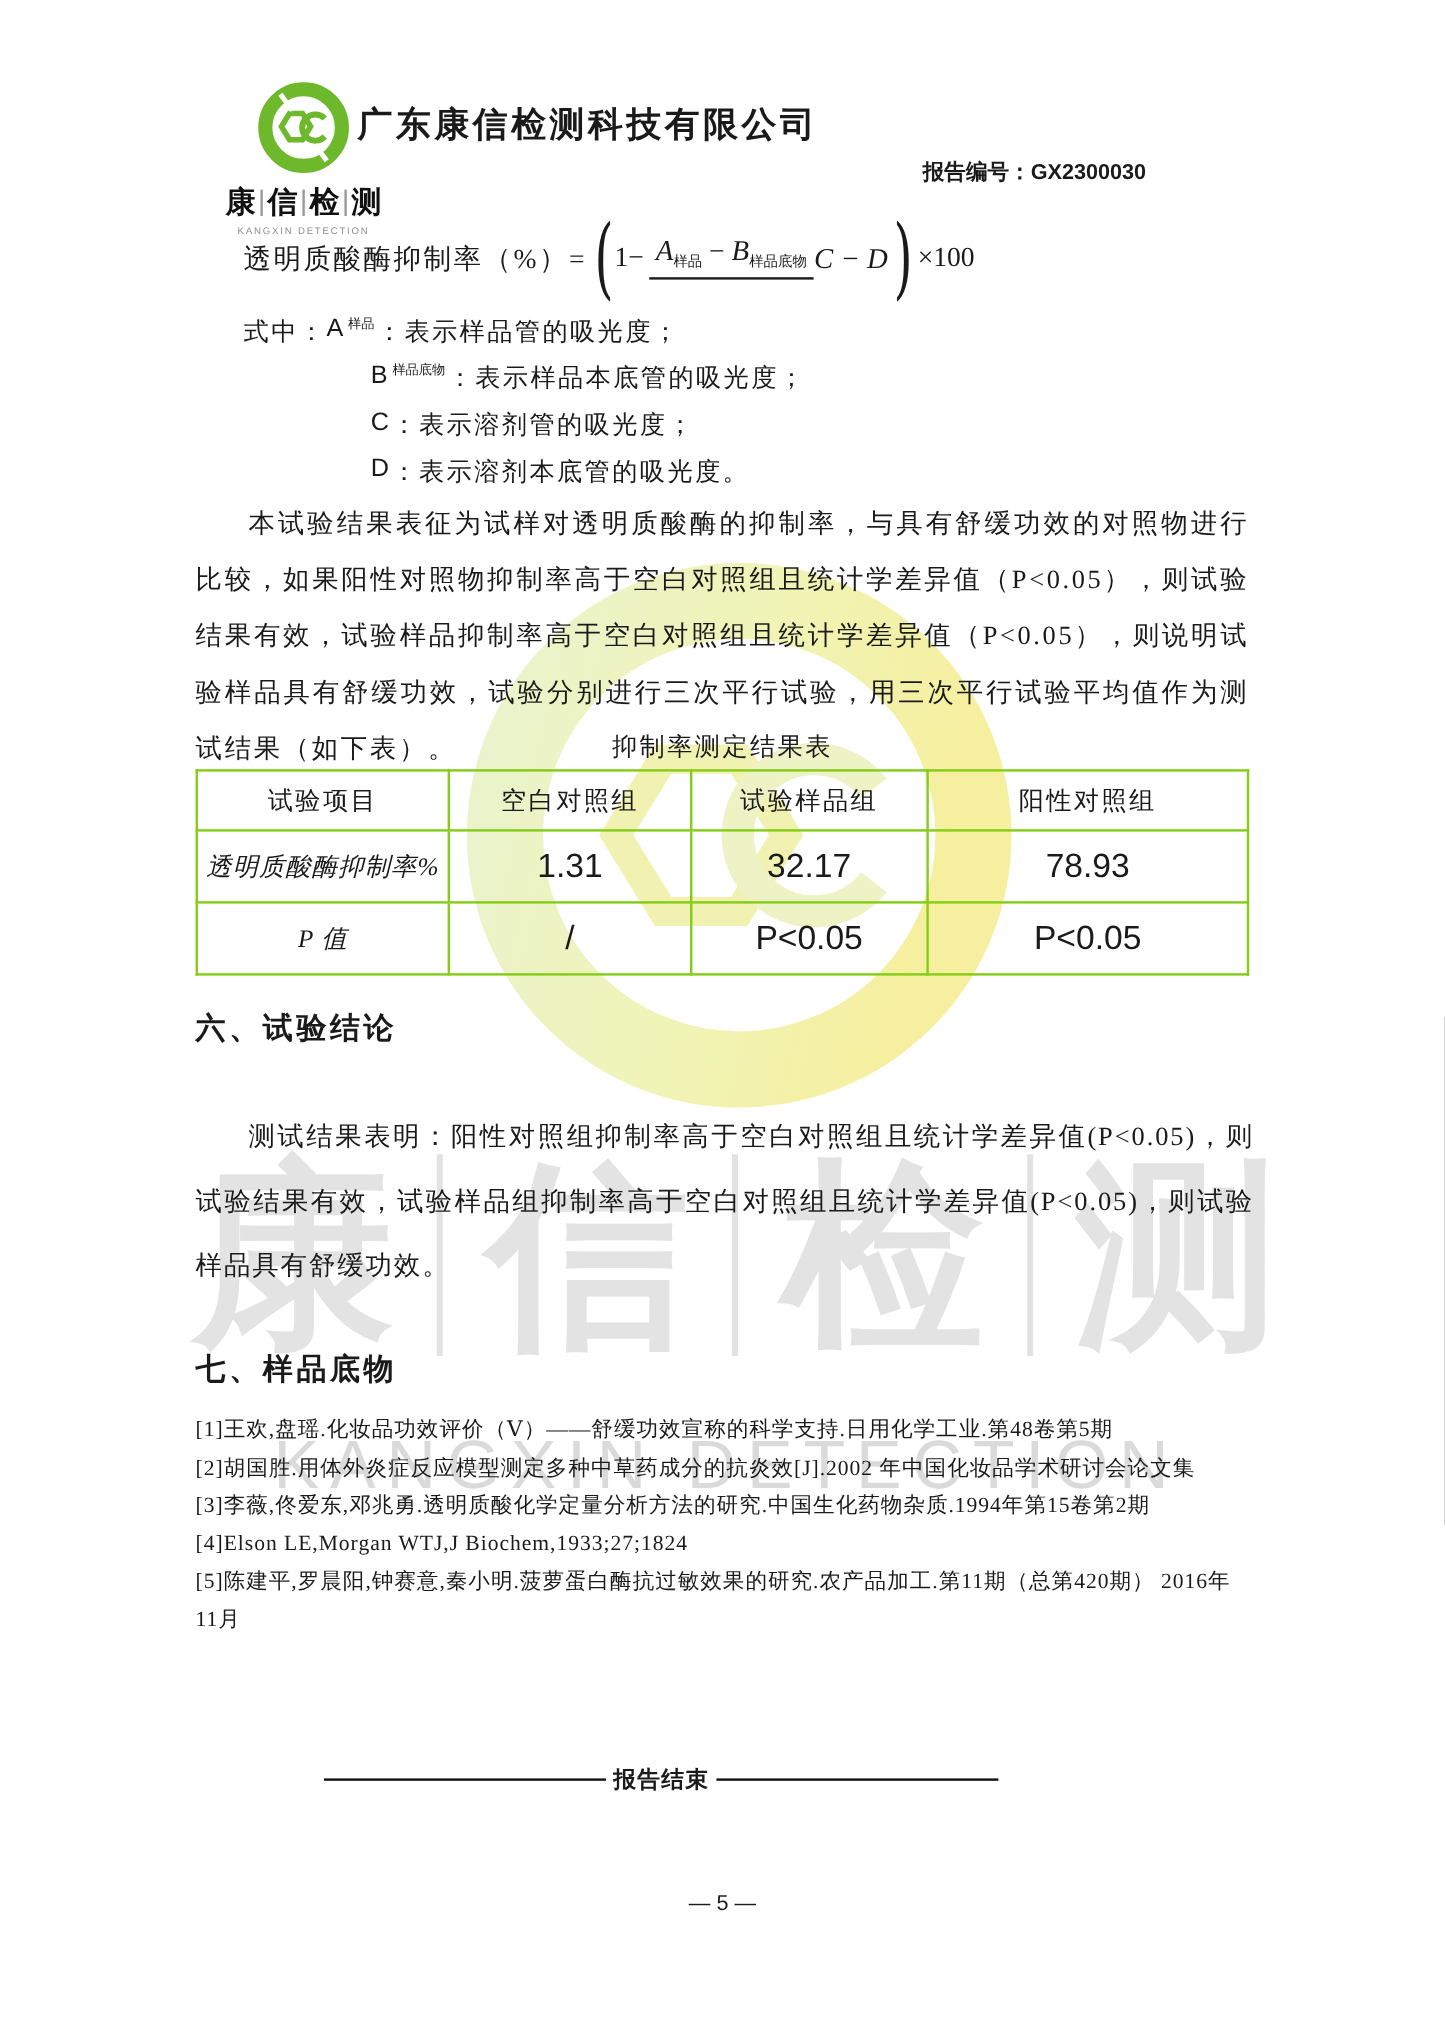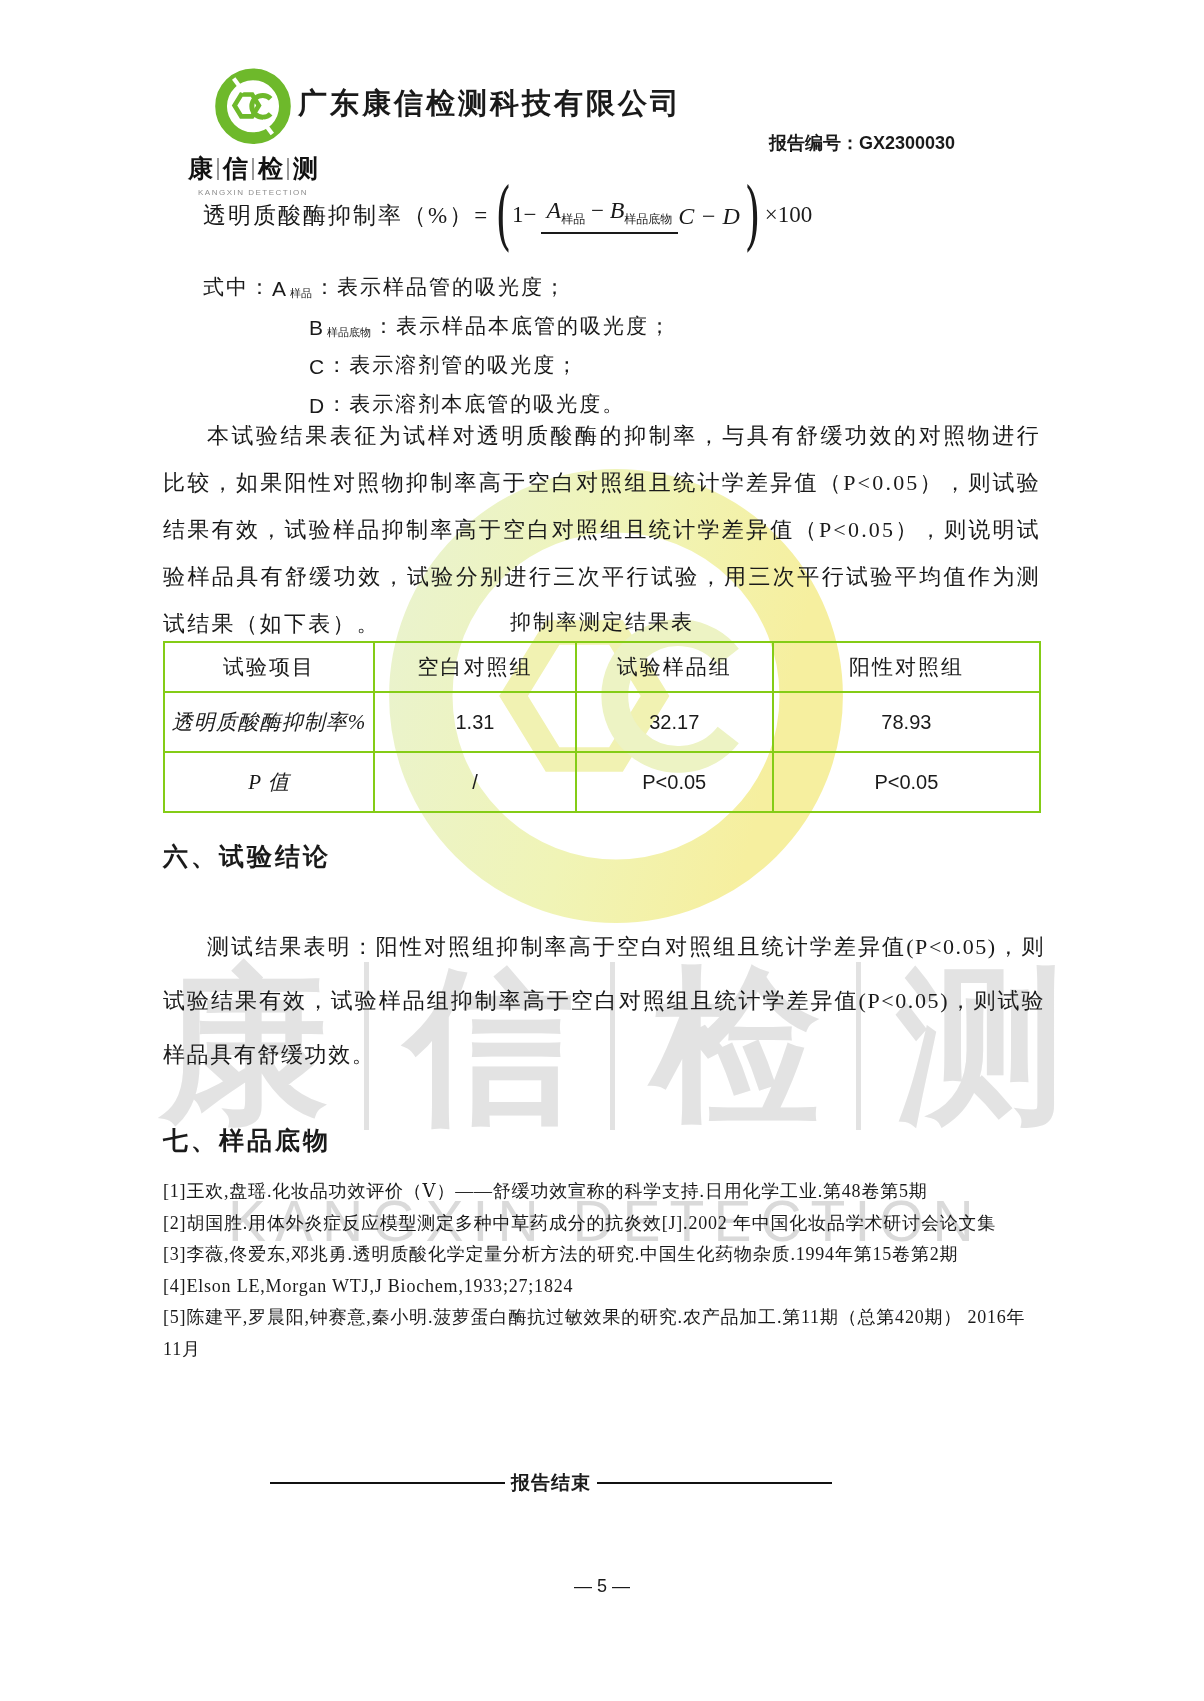--- a/index.html
+++ b/index.html
@@ -35,36 +35,36 @@
   .paren{font-size:74px;font-weight:100;line-height:74px;transform:scaleX(.55);
          font-family:"DejaVu Serif",serif;margin:0 -6px;}
   .frac{display:inline-flex;flex-direction:row;align-items:center;margin:0 4px;}
   .frac .num{padding:0 6px 4px 6px;border-bottom:2px solid #1a1a1a;white-space:nowrap;}
   .frac .den{padding-top:3px;}
   .fvar{font-style:italic;font-size:24px;}
   .fsub{font-size:12px;vertical-align:-5px;letter-spacing:0;}
   .f-times{margin-left:4px;}
   
   .legend{position:absolute;left:203px;top:262px;font-size:21px;letter-spacing:2px;}
-  .lg-line{height:39px;display:flex;align-items:flex-end;}
+  .lg-line{height:39px;display:flex;align-items:flex-start;}
   .lg-line.ind{padding-left:106px;}
   .lg-sym{font-family:"Liberation Sans","DejaVu Sans",sans-serif;font-size:21px;font-weight:500;}
   .lg-sub{font-size:11px;vertical-align:-4px;letter-spacing:0;margin:0 2px;}
   
   .para1{position:absolute;left:163px;top:412px;width:878px;font-size:22px;letter-spacing:2.2px;
          line-height:47px;text-align:justify;text-indent:2em;}
   .table-title{position:absolute;left:163px;top:608px;width:878px;text-align:center;
                font-size:21px;letter-spacing:2px;}
   
   .rtable{position:absolute;left:163px;top:641px;width:878px;border-collapse:collapse;}
   .rtable th,.rtable td{border:2px solid #84cc16;text-align:center;font-weight:normal;}
   .rtable th{height:46px;font-size:21px;letter-spacing:2px;}
   .rtable td{height:56px;font-size:20px;}
   .rtable .rowlabel{font-style:italic;font-size:21px;letter-spacing:1px;}
-  .rtable .val{font-family:"Liberation Sans","DejaVu Sans",sans-serif;font-size:20px;}
+  .rtable .val{font-family:"Liberation Sans","DejaVu Sans",sans-serif;font-size:28px;}
   .c1{width:24%;} .c2{width:23%;} .c3{width:22.5%;} .c4{width:30.5%;}
   
   .sec-head{position:absolute;left:163px;font-size:25px;font-weight:bold;letter-spacing:3px;}
   .sec6-head{top:840px;}
   .para6{position:absolute;left:163px;top:920px;width:882px;font-size:22px;letter-spacing:1.6px;
          line-height:54px;text-align:justify;text-indent:2em;}
   .sec7-head{top:1124px;}
   .refs{position:absolute;left:163px;top:1176px;width:880px;font-size:18px;
         letter-spacing:0.8px;line-height:31.5px;text-align:left;}
   .ref{margin:0;}

